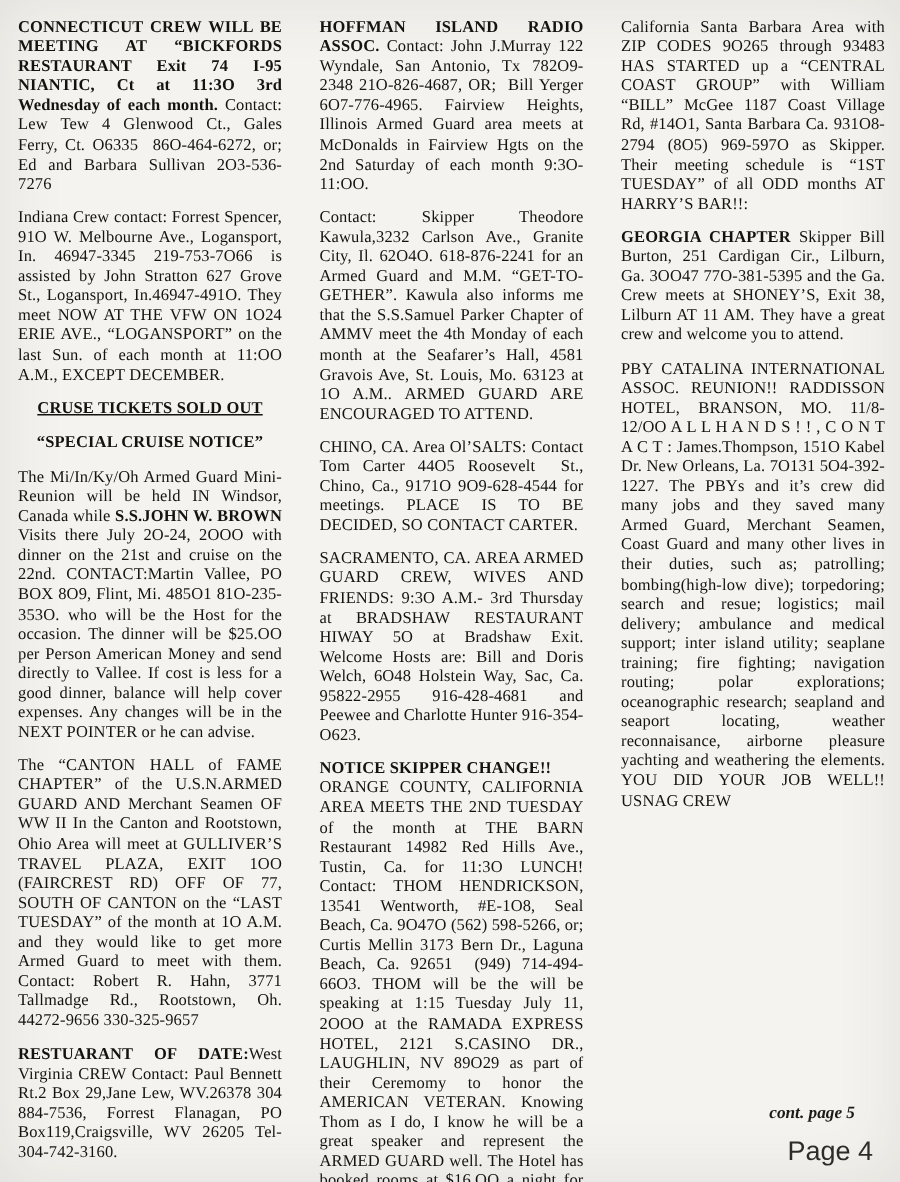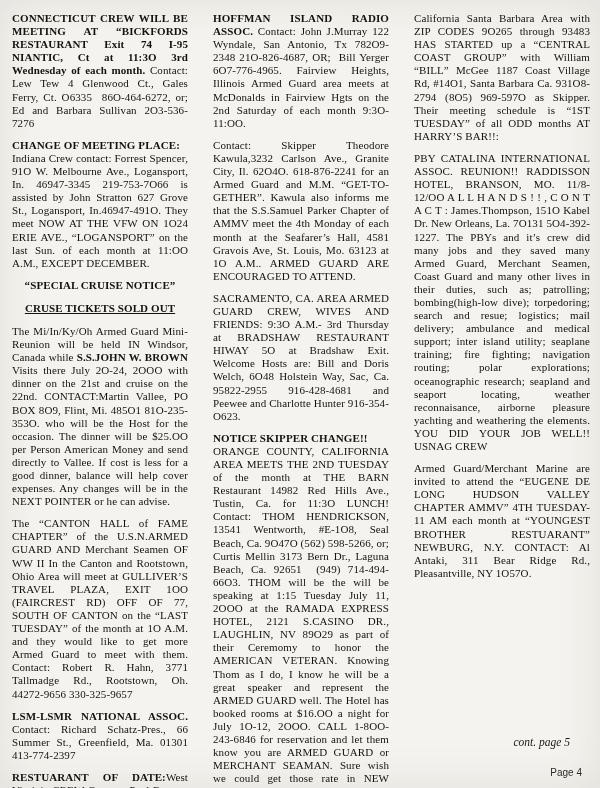--- a/index.html
+++ b/index.html
@@ -45,62 +45,61 @@
     margin-bottom: 10px;
   }
   .b { font-weight: bold; }
   .u { text-decoration: underline; }
   .cont-note {
     position: absolute;
     right: 30px;
     bottom: 40px;
     font-family: "Liberation Serif", serif;
     font-style: italic;
-    font-weight: normal;
+    font-weight: bold;
     font-size: 11.5px;
     color: #1c1a17;
   }
   .page-number {
     position: absolute;
     right: 18px;
     bottom: 10px;
     font-family: "Liberation Sans", sans-serif;
-    font-size: 10px;
+    font-size: 18px;
     color: #2e2c29;
   }
 </style>
 </head>
 <body>
 
 <div class="page">
   <div class="columns">
 
     <div class="col">
       <p class="block"><span class="b">CONNECTICUT CREW WILL BE MEETING AT “BICKFORDS RESTAURANT Exit 74 I-95 NIANTIC, Ct at 11:3O 3rd Wednesday of each month. </span><span>Contact: Lew Tew 4 Glenwood Ct., Gales Ferry, Ct. O6335  86O-464-6272, or; Ed and Barbara Sullivan 2O3-536-7276</span></p>
-      <p class="block"><span class="b">CHANGE OF MEETING PLACE:
-</span><span>Indiana Crew contact: Forrest Spencer, 91O W. Melbourne Ave., Logansport, In. 46947-3345 219-753-7O66 is assisted by John Stratton 627 Grove St., Logansport, In.46947-491O. They meet NOW AT THE VFW ON 1O24 ERIE AVE., “LOGANSPORT” on the last Sun. of each month at 11:OO A.M., EXCEPT DECEMBER.</span></p>
+      <p class="block"><span>Indiana Crew contact: Forrest Spencer, 91O W. Melbourne Ave., Logansport, In. 46947-3345 219-753-7O66 is assisted by John Stratton 627 Grove St., Logansport, In.46947-491O. They meet NOW AT THE VFW ON 1O24 ERIE AVE., “LOGANSPORT” on the last Sun. of each month at 11:OO A.M., EXCEPT DECEMBER.</span></p>
+      <p class="block center"><span class="b u">CRUSE TICKETS SOLD OUT</span></p>
       <p class="block center"><span class="b">“SPECIAL CRUISE NOTICE”</span></p>
-      <p class="block center"><span class="b u">CRUSE TICKETS SOLD OUT</span></p>
       <p class="block"><span>The Mi/In/Ky/Oh Armed Guard Mini-Reunion will be held IN Windsor, Canada while </span><span class="b">S.S.JOHN W. BROWN</span><span> Visits there July 2O-24, 2OOO with dinner on the 21st and cruise on the 22nd. CONTACT:Martin Vallee, PO BOX 8O9, Flint, Mi. 485O1 81O-235-353O. who will be the Host for the occasion. The dinner will be $25.OO per Person American Money and send directly to Vallee. If cost is less for a good dinner, balance will help cover expenses. Any changes will be in the NEXT POINTER or he can advise.</span></p>
       <p class="block"><span>The “CANTON HALL of FAME CHAPTER” of the U.S.N.ARMED GUARD AND Merchant Seamen OF WW II In the Canton and Rootstown, Ohio Area will meet at GULLIVER’S TRAVEL PLAZA, EXIT 1OO (FAIRCREST RD) OFF OF 77, SOUTH OF CANTON on the “LAST TUESDAY” of the month at 1O A.M. and they would like to get more Armed Guard to meet with them. Contact: Robert R. Hahn, 3771 Tallmadge Rd., Rootstown, Oh. 44272-9656 330-325-9657</span></p>
-      <p class="block"><span class="b">LSM-LSMR NATIONAL ASSOC. </span><span>Contact: Richard Schatz-Pres., 66 Summer St., Greenfield, Ma. 01301 413-774-2397</span></p>
       <p class="block"><span class="b">RESTUARANT OF DATE:</span><span>West Virginia CREW Contact: Paul Bennett Rt.2 Box 29,Jane Lew, WV.26378 304 884-7536, Forrest Flanagan, PO Box119,Craigsville, WV 26205 Tel- 304-742-3160.</span></p>
     </div>
 
     <div class="col">
       <p class="block"><span class="b">HOFFMAN ISLAND RADIO ASSOC. </span><span>Contact: John J.Murray 122 Wyndale, San Antonio, Tx 782O9-2348 21O-826-4687, OR;  Bill Yerger 6O7-776-4965. Fairview Heights, Illinois Armed Guard area meets at McDonalds in Fairview Hgts on the 2nd Saturday of each month 9:3O-11:OO.</span></p>
       <p class="block"><span>Contact: Skipper Theodore Kawula,3232 Carlson Ave., Granite City, Il. 62O4O. 618-876-2241 for an Armed Guard and M.M. “GET-TO-GETHER”. Kawula also informs me that the S.S.Samuel Parker Chapter of AMMV meet the 4th Monday of each month at the Seafarer’s Hall, 4581 Gravois Ave, St. Louis, Mo. 63123 at 1O A.M.. ARMED GUARD ARE ENCOURAGED TO ATTEND.</span></p>
+      <p class="block"><span>CHINO, CA. Area Ol’SALTS: Contact Tom Carter 44O5 Roosevelt  St., Chino, Ca., 9171O 9O9-628-4544 for meetings. PLACE IS TO BE DECIDED, SO CONTACT CARTER.</span></p>
       <p class="block"><span>SACRAMENTO, CA. AREA ARMED GUARD CREW, WIVES AND FRIENDS: 9:3O A.M.- 3rd Thursday at BRADSHAW RESTAURANT HIWAY 5O at Bradshaw Exit. Welcome Hosts are: Bill and Doris Welch, 6O48 Holstein Way, Sac, Ca. 95822-2955 916-428-4681 and Peewee and Charlotte Hunter 916-354-O623.</span></p>
       <p class="block"><span class="b">NOTICE SKIPPER CHANGE!!
 </span><span>ORANGE COUNTY, CALIFORNIA AREA MEETS THE 2ND TUESDAY of the month at THE BARN Restaurant 14982 Red Hills Ave., Tustin, Ca. for 11:3O LUNCH! Contact: THOM HENDRICKSON, 13541 Wentworth, #E-1O8, Seal Beach, Ca. 9O47O (562) 598-5266, or; Curtis Mellin 3173 Bern Dr., Laguna Beach, Ca. 92651  (949) 714-494-66O3. THOM will be the will be speaking at 1:15 Tuesday July 11, 2OOO at the RAMADA EXPRESS HOTEL, 2121 S.CASINO DR., LAUGHLIN, NV 89O29 as part of their Ceremomy to honor the AMERICAN VETERAN. Knowing Thom as I do, I know he will be a great speaker and represent the ARMED GUARD well. The Hotel has booked rooms at $16.OO a night for July 1O-12, 2OOO. CALL 1-8OO-243-6846 for reservation and let them know you are ARMED GUARD or MERCHANT SEAMAN. Sure wish we could get those rate in NEW YORK!!</span></p>
     </div>
 
     <div class="col">
       <p class="block"><span>California Santa Barbara Area with ZIP CODES 9O265 through 93483 HAS STARTED up a “CENTRAL COAST GROUP” with William “BILL” McGee 1187 Coast Village Rd, #14O1, Santa Barbara Ca. 931O8-2794 (8O5) 969-597O as Skipper. Their meeting schedule is “1ST TUESDAY” of all ODD months AT HARRY’S BAR!!:</span></p>
+      <p class="block"><span class="b">GEORGIA CHAPTER</span><span> Skipper Bill Burton, 251 Cardigan Cir., Lilburn, Ga. 3OO47 77O-381-5395 and the Ga. Crew meets at SHONEY’S, Exit 38, Lilburn AT 11 AM. They have a great crew and welcome you to attend.</span></p>
       <p class="block"><span>PBY CATALINA INTERNATIONAL ASSOC. REUNION!! RADDISSON HOTEL, BRANSON, MO. 11/8-12/OO A L L H A N D S ! ! , C O N T A C T : James.Thompson, 151O Kabel Dr. New Orleans, La. 7O131 5O4-392-1227. The PBYs and it’s crew did many jobs and they saved many Armed Guard, Merchant Seamen, Coast Guard and many other lives in their duties, such as; patrolling; bombing(high-low dive); torpedoring; search and resue; logistics; mail delivery; ambulance and medical support; inter island utility; seaplane training; fire fighting; navigation routing; polar explorations; oceanographic research; seapland and seaport locating, weather reconnaisance, airborne pleasure yachting and weathering the elements. YOU DID YOUR JOB WELL!! USNAG CREW</span></p>
-      <p class="block"><span>Armed Guard/Merchant Marine are invited to attend the “EUGENE DE LONG HUDSON VALLEY CHAPTER AMMV” 4TH TUESDAY-11 AM each month at “YOUNGEST BROTHER RESTUARANT” NEWBURG, N.Y. CONTACT: Al Antaki, 311 Bear Ridge Rd., Pleasantville, NY 1O57O.</span></p>
     </div>
 
   </div>
 
   <div class="cont-note">cont. page 5</div>
   <div class="page-number">Page 4</div>
 </div>
 
 </body></html>

